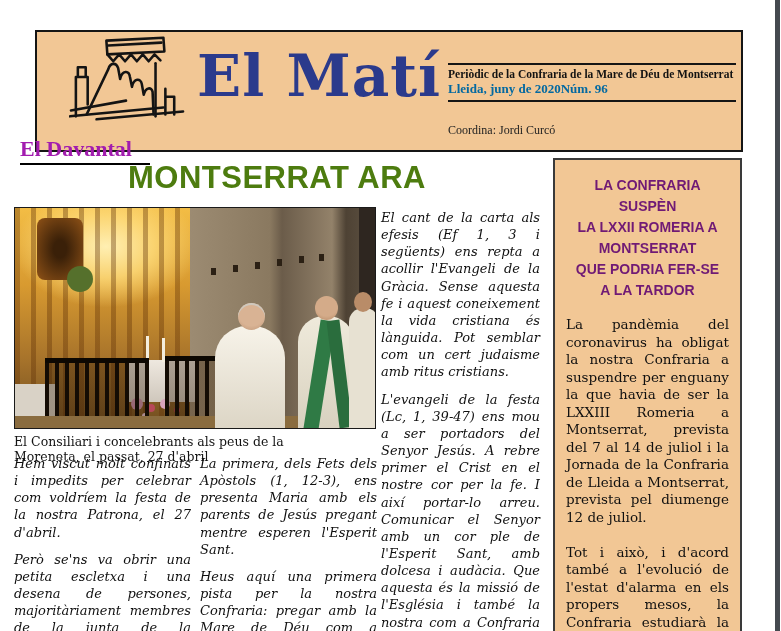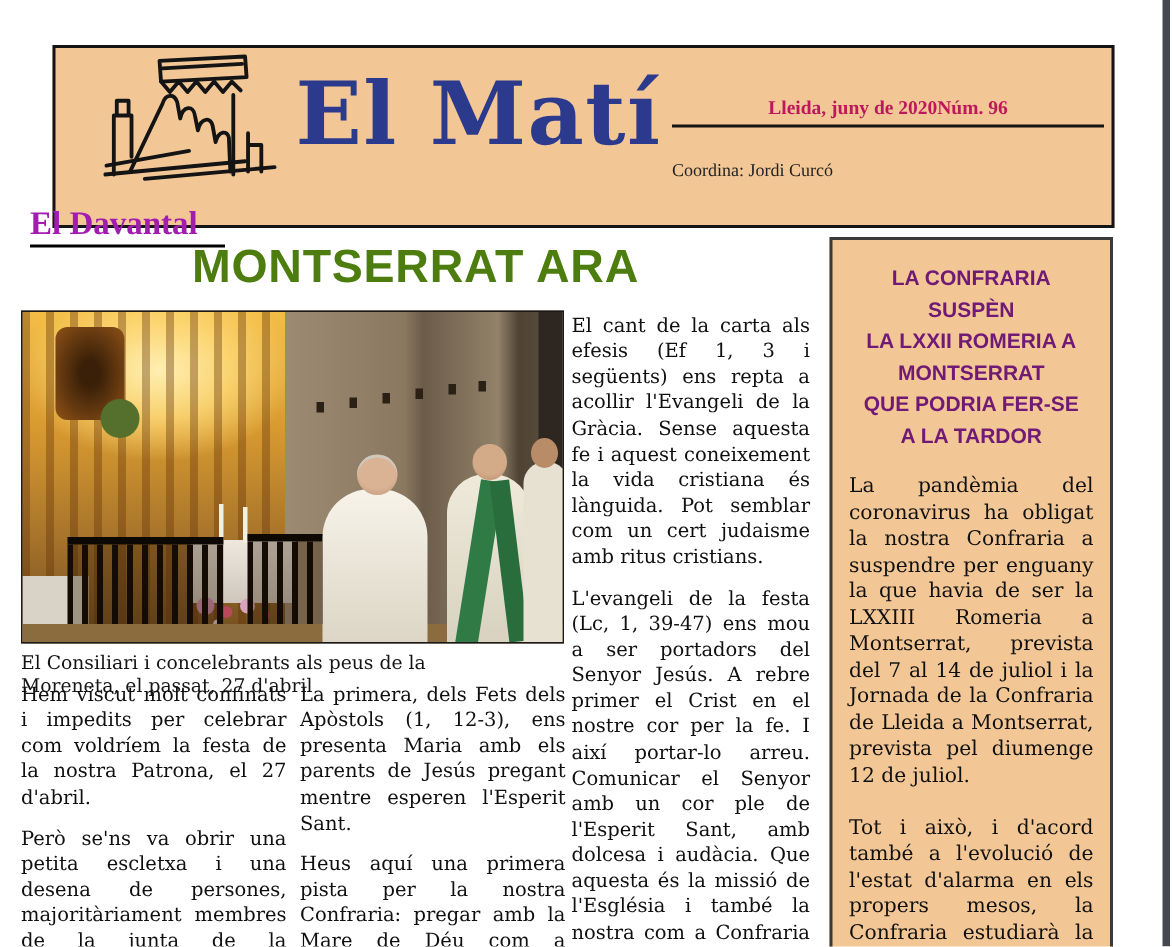--- a/index.html
+++ b/index.html
@@ -21,22 +21,22 @@
   }
   .mast-right{
     margin-left:auto;margin-right:5px;width:288px;padding-top:31px;
     font-family:"Liberation Serif",serif;box-sizing:border-box;
   }
   .mast-sub{
     border-top:2px solid #151515;padding-top:3px;
     font-weight:bold;font-size:11.5px;white-space:nowrap;color:#131313;
   }
   .mast-issue{
-    display:flex;justify-content:center;font-weight:bold;
-    font-size:13px;border-bottom:2px solid #151515;padding:1px 0 3px 0;color:#be185d;
+    display:flex;justify-content:flex-start;font-weight:bold;
+    font-size:13px;border-bottom:2px solid #151515;padding:1px 0 3px 0;color:#0369a1;
   }
   .mast-coord{font-size:12px;margin-top:21px;color:#222;}
   
   .kicker{
     position:absolute;left:20px;top:136px;
     font-family:"Liberation Serif",serif;font-weight:bold;font-size:22px;
     border-bottom:2px solid #000;padding:0 18px 1px 0;color:#a21caf;
   }
   .headline{
     position:absolute;left:14px;top:160px;width:526px;text-align:center;
@@ -90,21 +90,21 @@
     background:radial-gradient(circle at 50% 35%,#d4ab89 60%,#b58964);}
   .ph-stole{left:297px;top:112px;width:15px;height:110px;background:#2f7a45;transform:rotate(9deg);}
   .ph-stole2{left:318px;top:112px;width:13px;height:108px;background:#2a6d3d;transform:rotate(-7deg);}
   .ph-p3body{left:334px;top:100px;width:30px;height:122px;border-radius:14px 14px 0 0;background:#e7e1d2;}
   .ph-p3head{left:339px;top:84px;width:18px;height:20px;border-radius:50%;background:#b98c68;}
   .caption{
     margin-top:5px;font-size:12.5px;color:#141414;font-family:"DejaVu Serif",serif;
   }
   
   .col{position:absolute;font-size:13px;line-height:1.32;text-align:justify;color:#101010;}
-  .col p{margin:0 0 10px 0;}
+  .col p{margin:0 0 10px 0;font-style:italic;}
   .col-1{left:14px;top:455px;width:177px;}
   .col-2{left:200px;top:455px;width:177px;}
   .col-3{left:381px;top:209px;width:159px;}
   
   .sidebar{
     position:absolute;left:553px;top:158px;width:189px;height:500px;
     background:#f2c795;border:2px solid #3a3a3a;box-sizing:border-box;
     padding:15px 11px 0 11px;
   }
   .sidebar-title{
@@ -127,20 +127,21 @@
     <path d="M18,80 L40,34 C42,27 48,27 50,33 L52,44 C54,35 61,35 62,42 L64,52 C66,43 73,43 74,49 L76,60 C78,52 84,52 85,57 L86,80"></path>
     <path d="M7,42 L7,82 M19,42 L19,70 M7,42 L19,42 M9,42 L9,32 L17,32 L17,42"></path>
     <path d="M88,28 L88,82"></path>
     <path d="M98,54 L98,80 M107,62 L107,80 M98,62 L107,62"></path>
     <path d="M2,76 L58,66"></path>
     <path d="M1,82 L96,73"></path>
     <path d="M28,85 L116,77"></path>
   </svg>
   <div class="mast-title">El Matí</div>
   <div class="mast-right">
+    <div class="mast-sub">Periòdic de la Confraria de la Mare de Déu de Montserrat</div>
     <div class="mast-issue">
       <span>Lleida, juny de 2020</span>
       <span>Núm. 96</span>
     </div>
     <div class="mast-coord">Coordina: Jordi Curcó</div>
   </div>
 </header>
 
 <div class="kicker">El Davantal</div>
 <h1 class="headline" style="margin:0;">MONTSERRAT ARA</h1>

